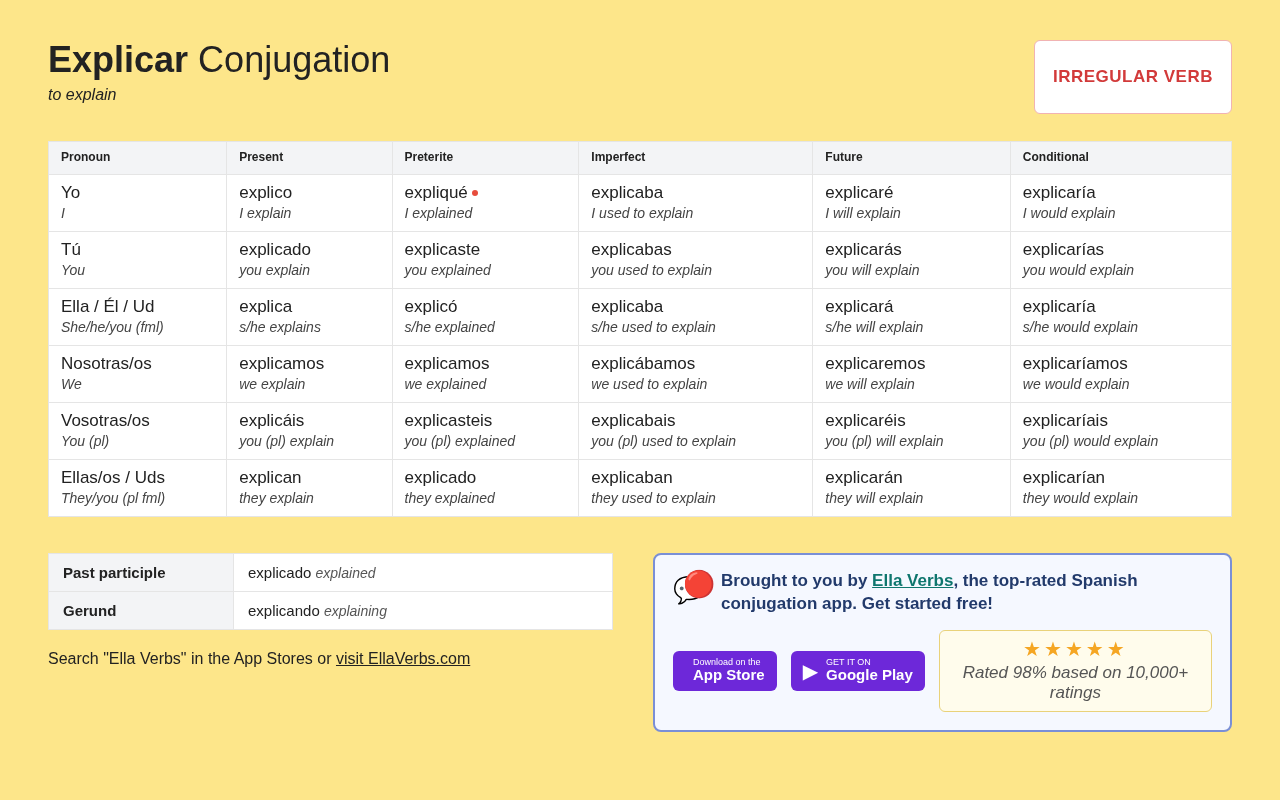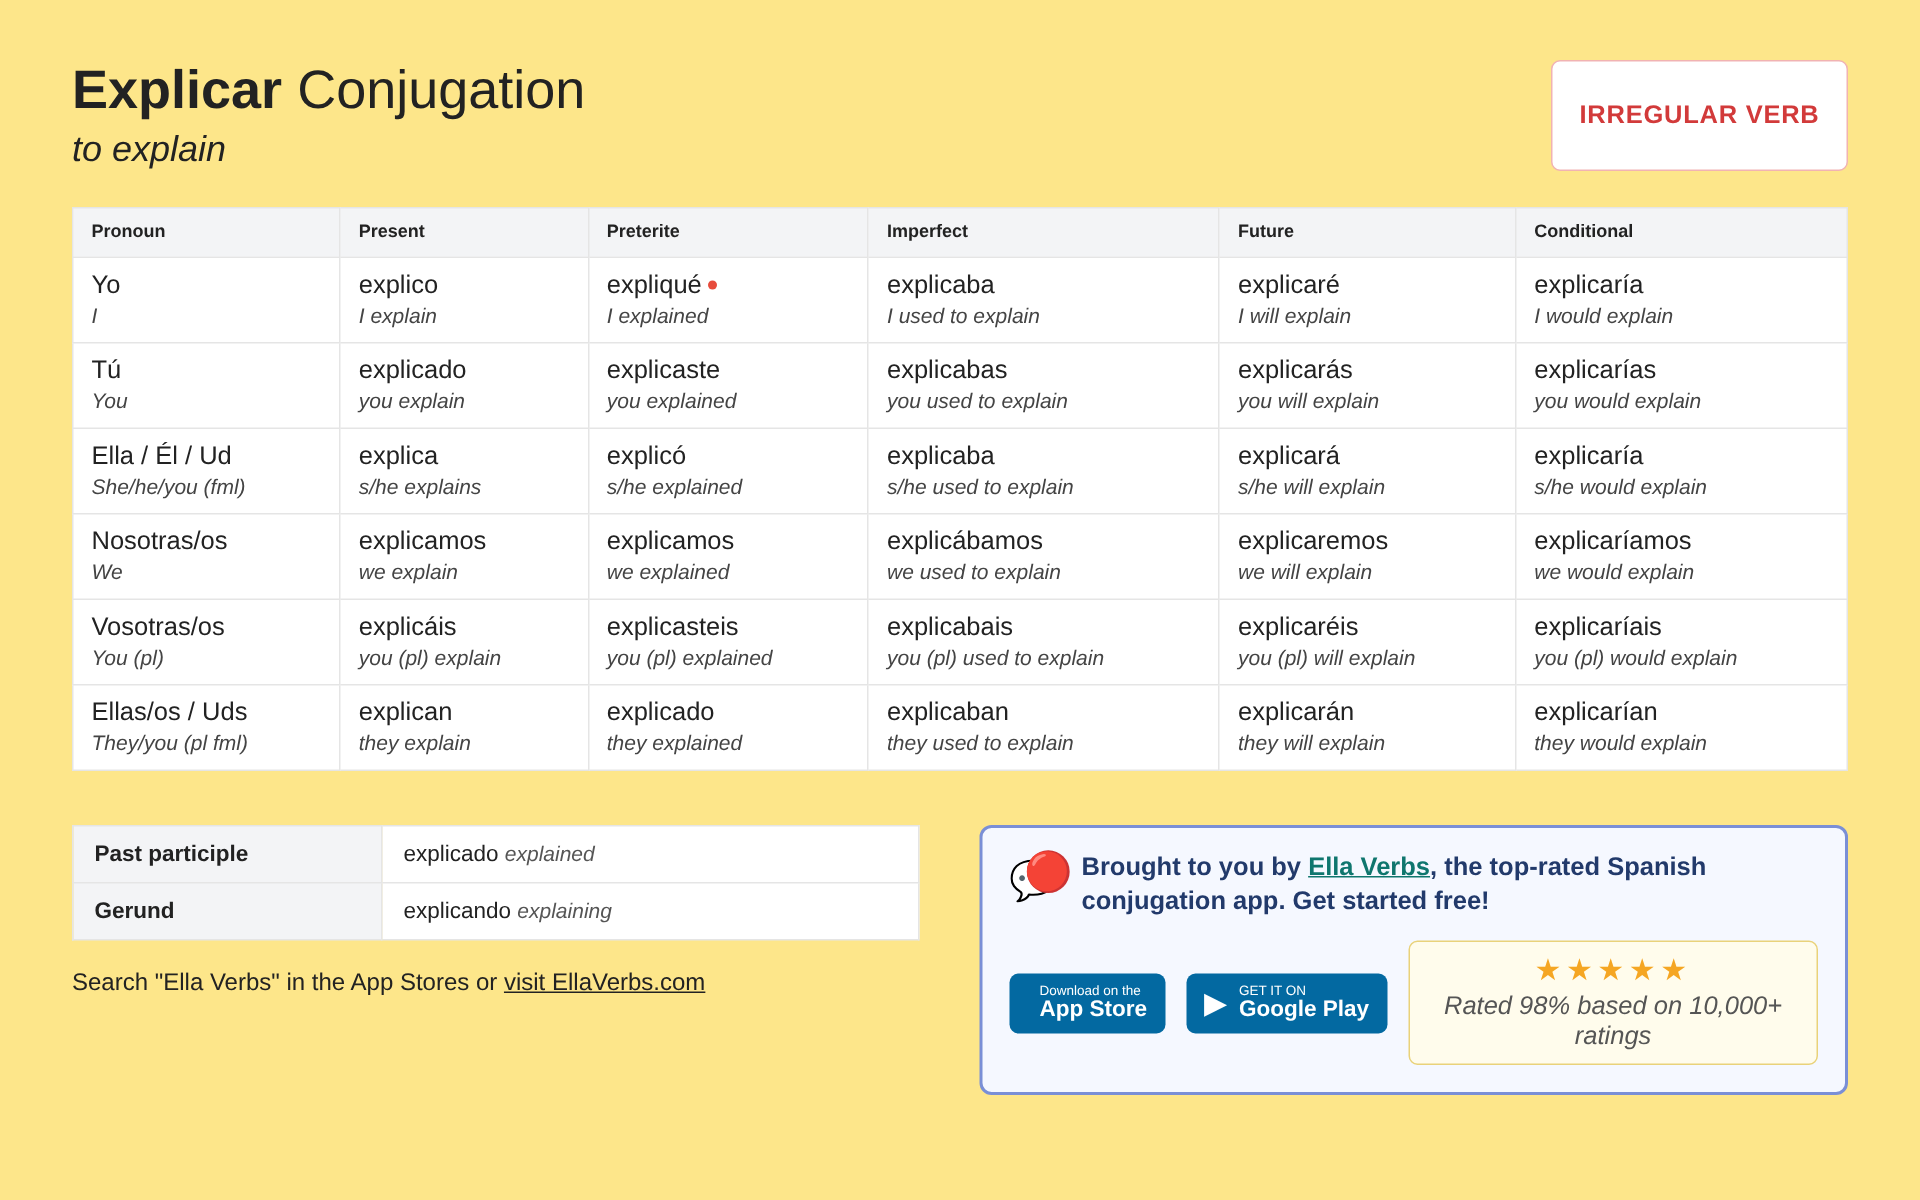--- a/index.html
+++ b/index.html
@@ -17,23 +17,23 @@
     align-items: flex-start;
   }
   h1 {
     font-size: 36px;
     font-weight: 400;
     line-height: 1.1;
   }
   h1 .verb { font-weight: 700; }
   .meaning {
     font-style: italic;
-    font-size: 24px;
+    font-size: 16px;
     margin-top: 6px;
-    margin-bottom: 24px;
+    margin-bottom: 37px;
   }
   .badge {
     background: #fff;
     border: 1px solid #f1b3b3;
     color: #d23a3a;
     font-weight: 700;
     padding: 26px 18px;
     border-radius: 6px;
     font-size: 17px;
     letter-spacing: 0.5px;
@@ -75,21 +75,21 @@
   table.parts {
     width: 100%;
     border-collapse: collapse;
     font-size: 15px;
   }
   table.parts th, table.parts td {
     border: 1px solid #e5e5e5;
     padding: 10px 14px;
     text-align: left;
   }
-  table.parts th { background: #f3f4f6; font-weight: 600; width: 206px; margin-left: 29px; }
+  table.parts th { background: #f3f4f6; font-weight: 600; width: 185px; margin-left: 29px; }
   table.parts td { background: #fff; }
   .trans { font-style: italic; color: #555; font-size: 14px; }
   .search-note { margin-top: 20px; font-size: 16px; }
   .search-note a { color: #222; text-decoration: underline; }
   .promo {
     flex: 1;
     background: #f5f8ff;
     border: 2px solid #7a8fd6;
     border-radius: 8px;
     padding: 14px 18px 18px 18px;
@@ -103,21 +103,21 @@
   }
   .promo-text { font-size: 17px; font-weight: 600; color: #223a6b; line-height: 1.4; }
   .promo-text a { color: #0f766e; text-decoration: underline; }
   .promo-bottom {
     display: flex;
     gap: 14px;
     align-items: center;
     margin-top: 14px;
   }
   .store-btn {
-    background: #0369a1;
+    background: #6d28d9;
     color: #fff;
     border-radius: 6px;
     padding: 6px 12px;
     display: flex;
     align-items: center;
     gap: 8px;
     height: 40px;
     cursor: pointer;
   }
   .store-btn .small { font-size: 9px; line-height: 1; }

